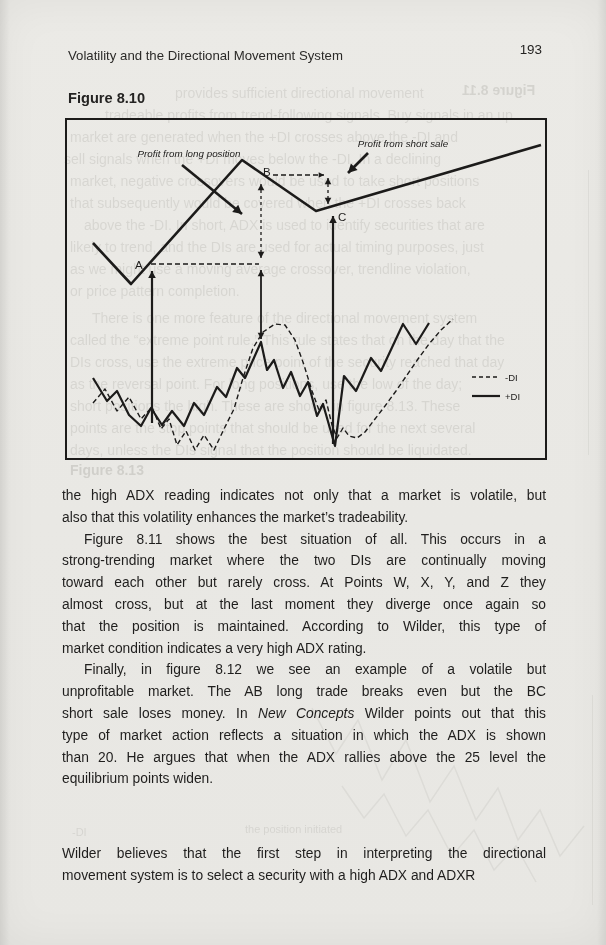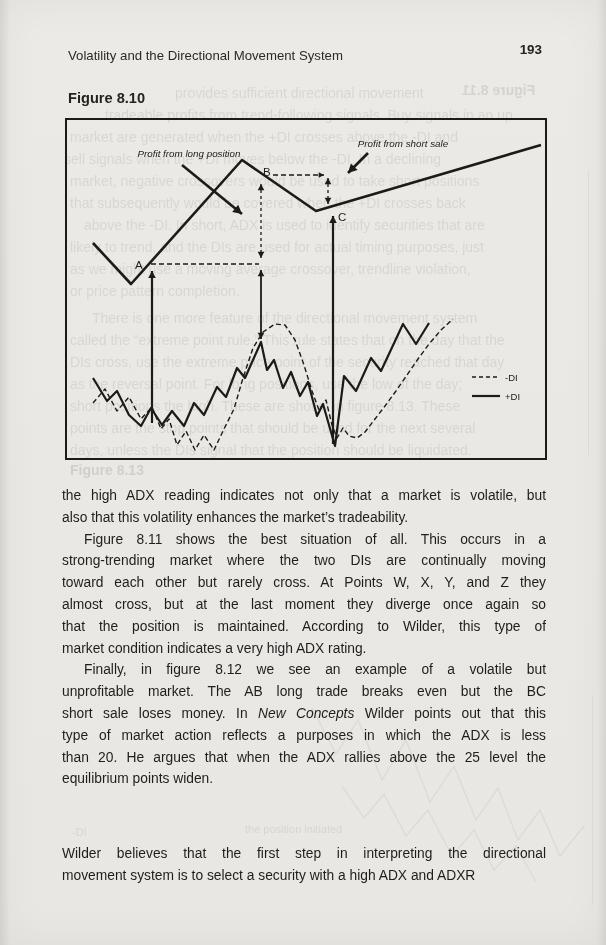--- a/index.html
+++ b/index.html
@@ -9,21 +9,21 @@
     font-family:"Liberation Sans","DejaVu Sans",sans-serif;
     color:#222120;overflow:hidden;
     box-shadow:inset 0 0 45px rgba(0,0,0,0.05);
   }
   .page::before{content:"";position:absolute;left:0;top:0;bottom:0;width:10px;
     background:linear-gradient(90deg,rgba(0,0,0,.07),rgba(0,0,0,0));pointer-events:none;}
   .page::after{content:"";position:absolute;right:0;top:0;bottom:0;width:9px;
     background:linear-gradient(270deg,rgba(0,0,0,.06),rgba(0,0,0,0));pointer-events:none;}
 
   .running-header{position:absolute;top:48px;left:68px;font-size:13.2px;font-weight:500;color:#2b2a28;}
-  .page-number{position:absolute;top:42px;right:64px;font-size:13.4px;font-weight:700;color:#242322;}
+  .page-number{position:absolute;top:42px;right:64px;font-size:13.4px;font-weight:400;color:#242322;}
   .figure-label{position:absolute;top:90px;left:68px;font-size:14.6px;font-weight:700;color:#242322;}
 
   .figure-box{position:absolute;left:65px;top:118px;width:478px;height:338px;
     border:2px solid #1c1b1a;}
   .figure-box svg{display:block;width:478px;height:338px;}
 
   .body-block{position:absolute;left:62px;width:484px;}
   #para-top{top:485px;}
   #para-bottom{top:843px;}
   .bodyline{font-size:13.8px;line-height:21.8px;height:21.8px;overflow:hidden;
@@ -127,21 +127,21 @@
       <div class="bodyline last"><span>also that this volatility enhances the market’s tradeability.</span></div>
       <div class="bodyline" style="text-indent: 22px;"><span>Figure 8.11 shows the best situation of all. This occurs in a</span></div>
       <div class="bodyline"><span>strong-trending market where the two DIs are continually moving</span></div>
       <div class="bodyline"><span>toward each other but rarely cross. At Points W, X, Y, and Z they</span></div>
       <div class="bodyline"><span>almost cross, but at the last moment they diverge once again so</span></div>
       <div class="bodyline"><span>that the position is maintained. According to Wilder, this type of</span></div>
       <div class="bodyline last"><span>market condition indicates a very high ADX rating.</span></div>
       <div class="bodyline" style="text-indent: 22px;"><span>Finally, in figure 8.12 we see an example of a volatile but</span></div>
       <div class="bodyline"><span>unprofitable market. The AB long trade breaks even but the BC</span></div>
       <div class="bodyline"><span>short sale loses money. In </span><span class="it">New Concepts</span><span> Wilder points out that this</span></div>
-      <div class="bodyline"><span>type of market action reflects a purposes in which the ADX is less</span></div>
+      <div class="bodyline"><span>type of market action reflects a situation in which the ADX is shown</span></div>
       <div class="bodyline"><span>than 20. He argues that when the ADX rallies above the 25 level the</span></div>
       <div class="bodyline last"><span>equilibrium points widen.</span></div>
     </div>
 
 
   <div id="para-bottom" class="body-block">
       <div class="bodyline"><span>Wilder believes that the first step in interpreting the directional</span></div>
       <div class="bodyline last"><span>movement system is to select a security with a high ADX and ADXR</span></div>
     </div>
 

